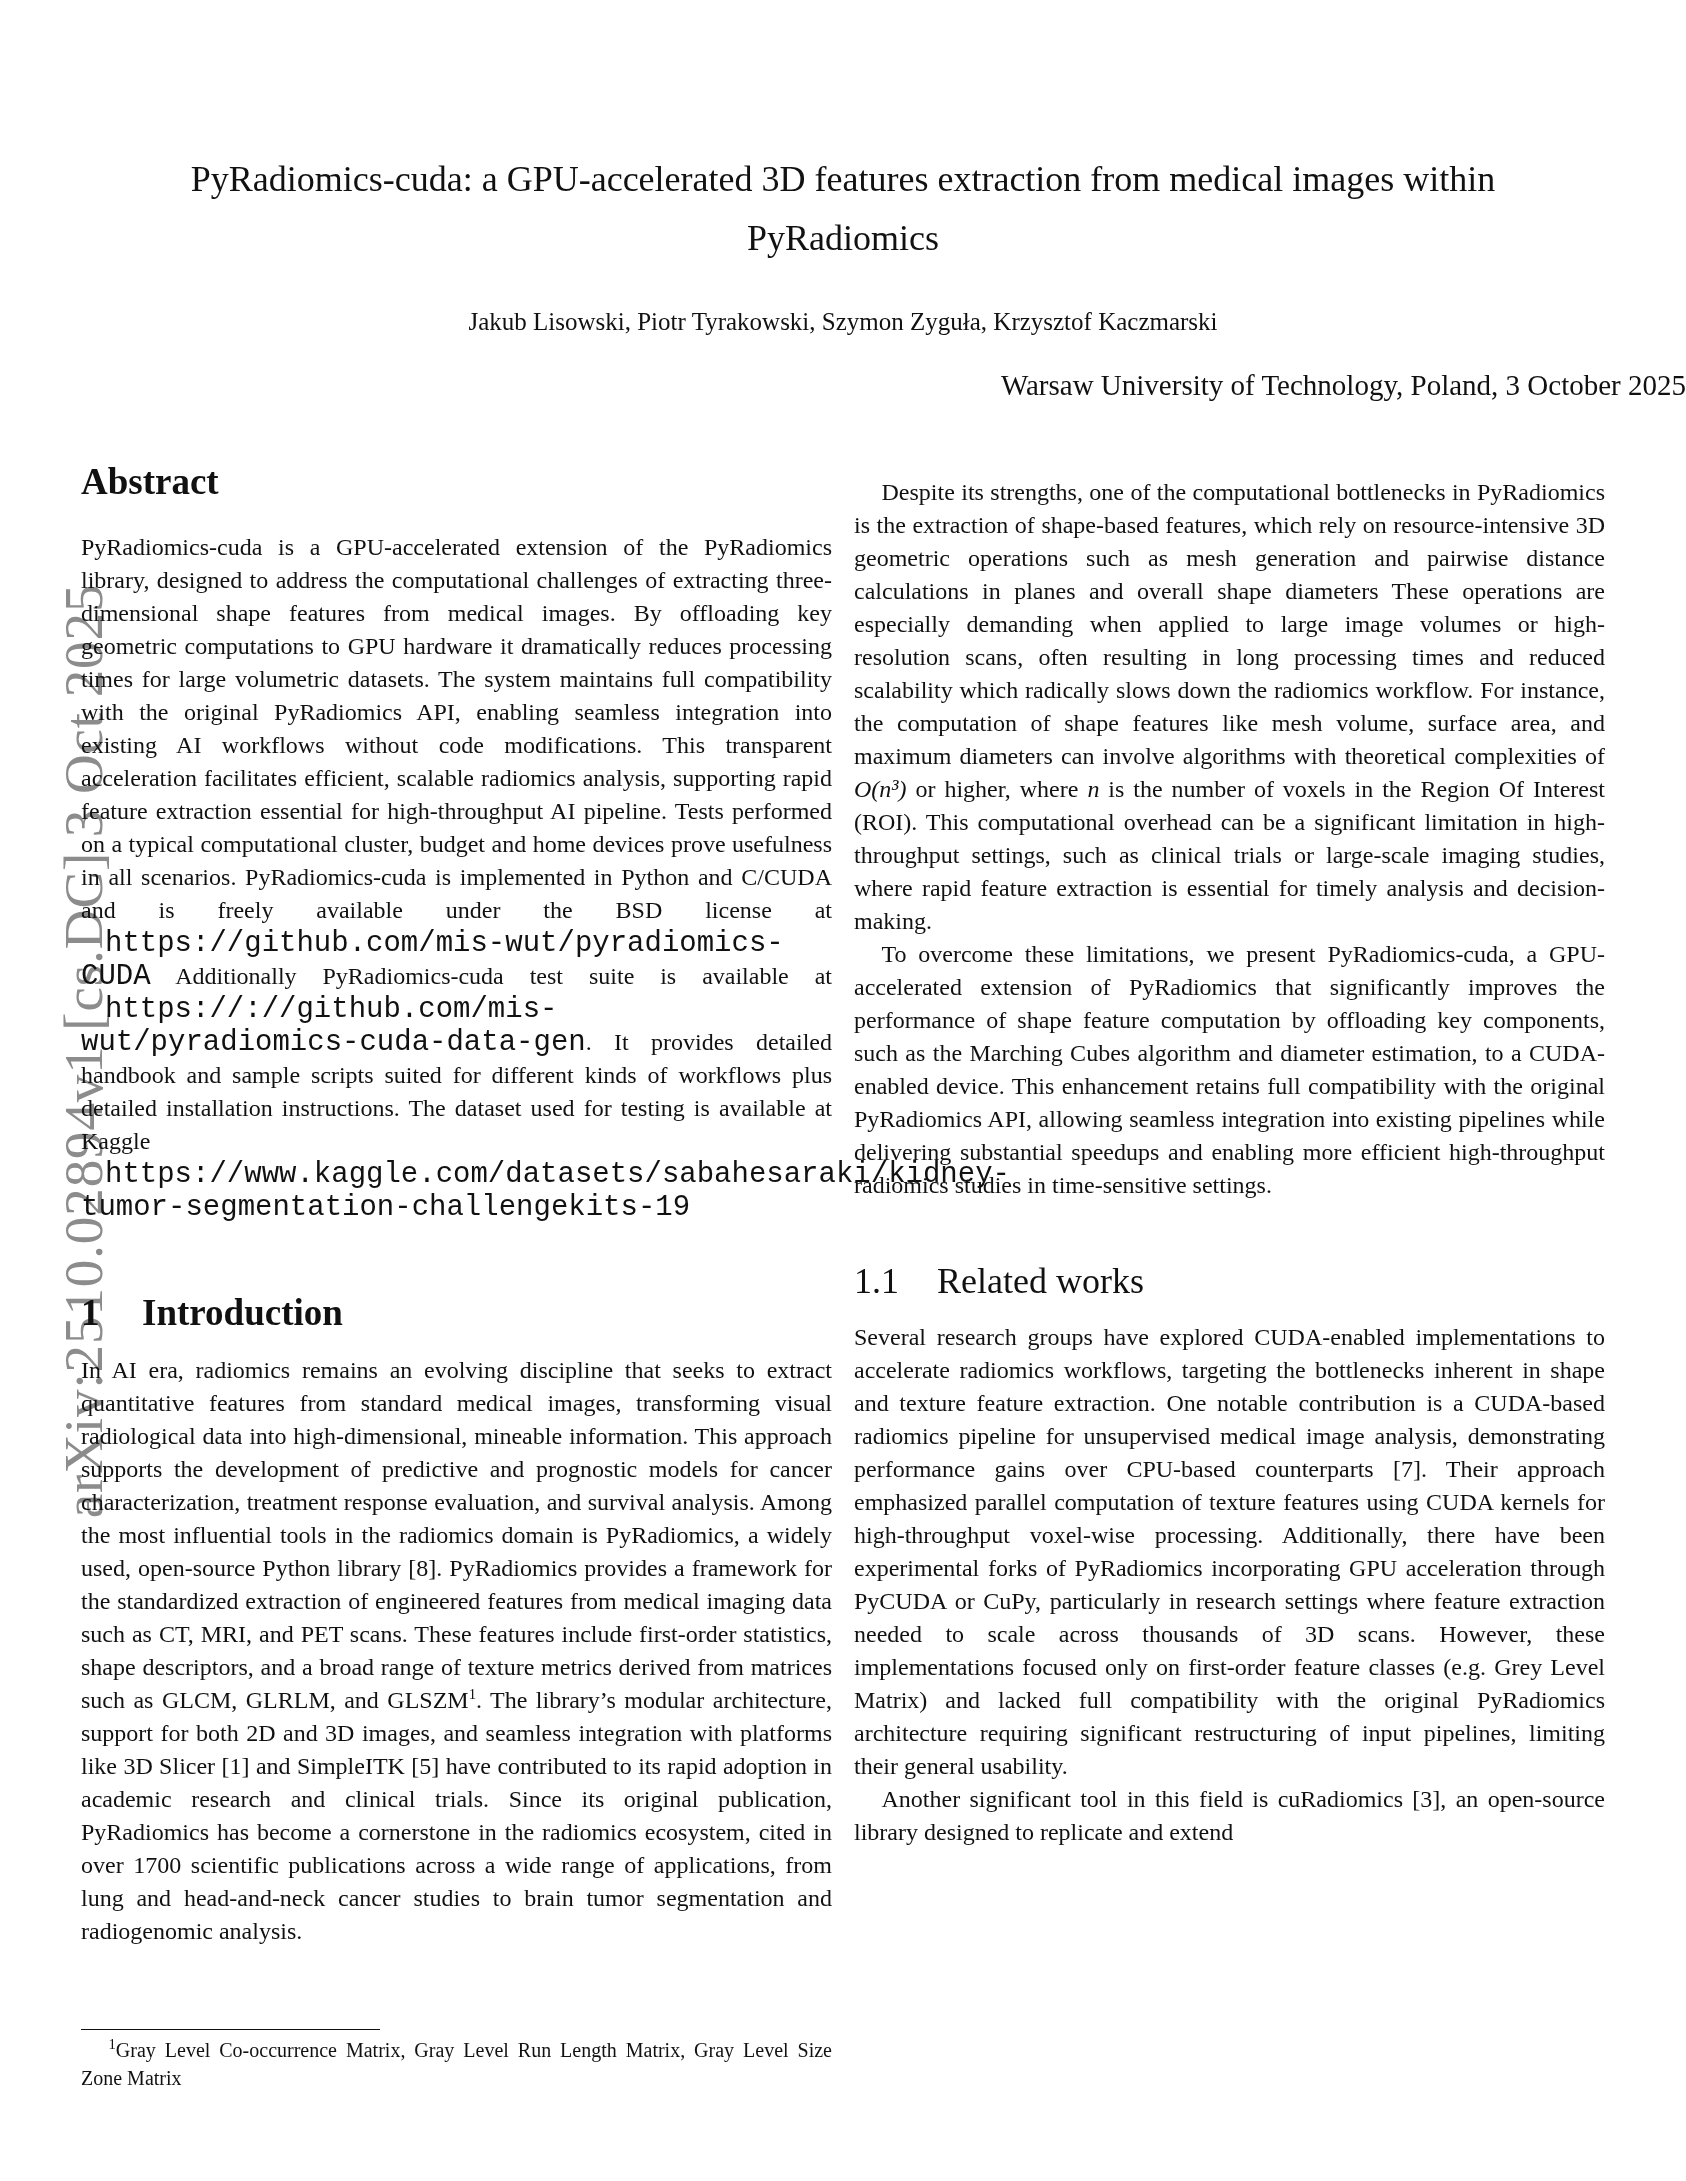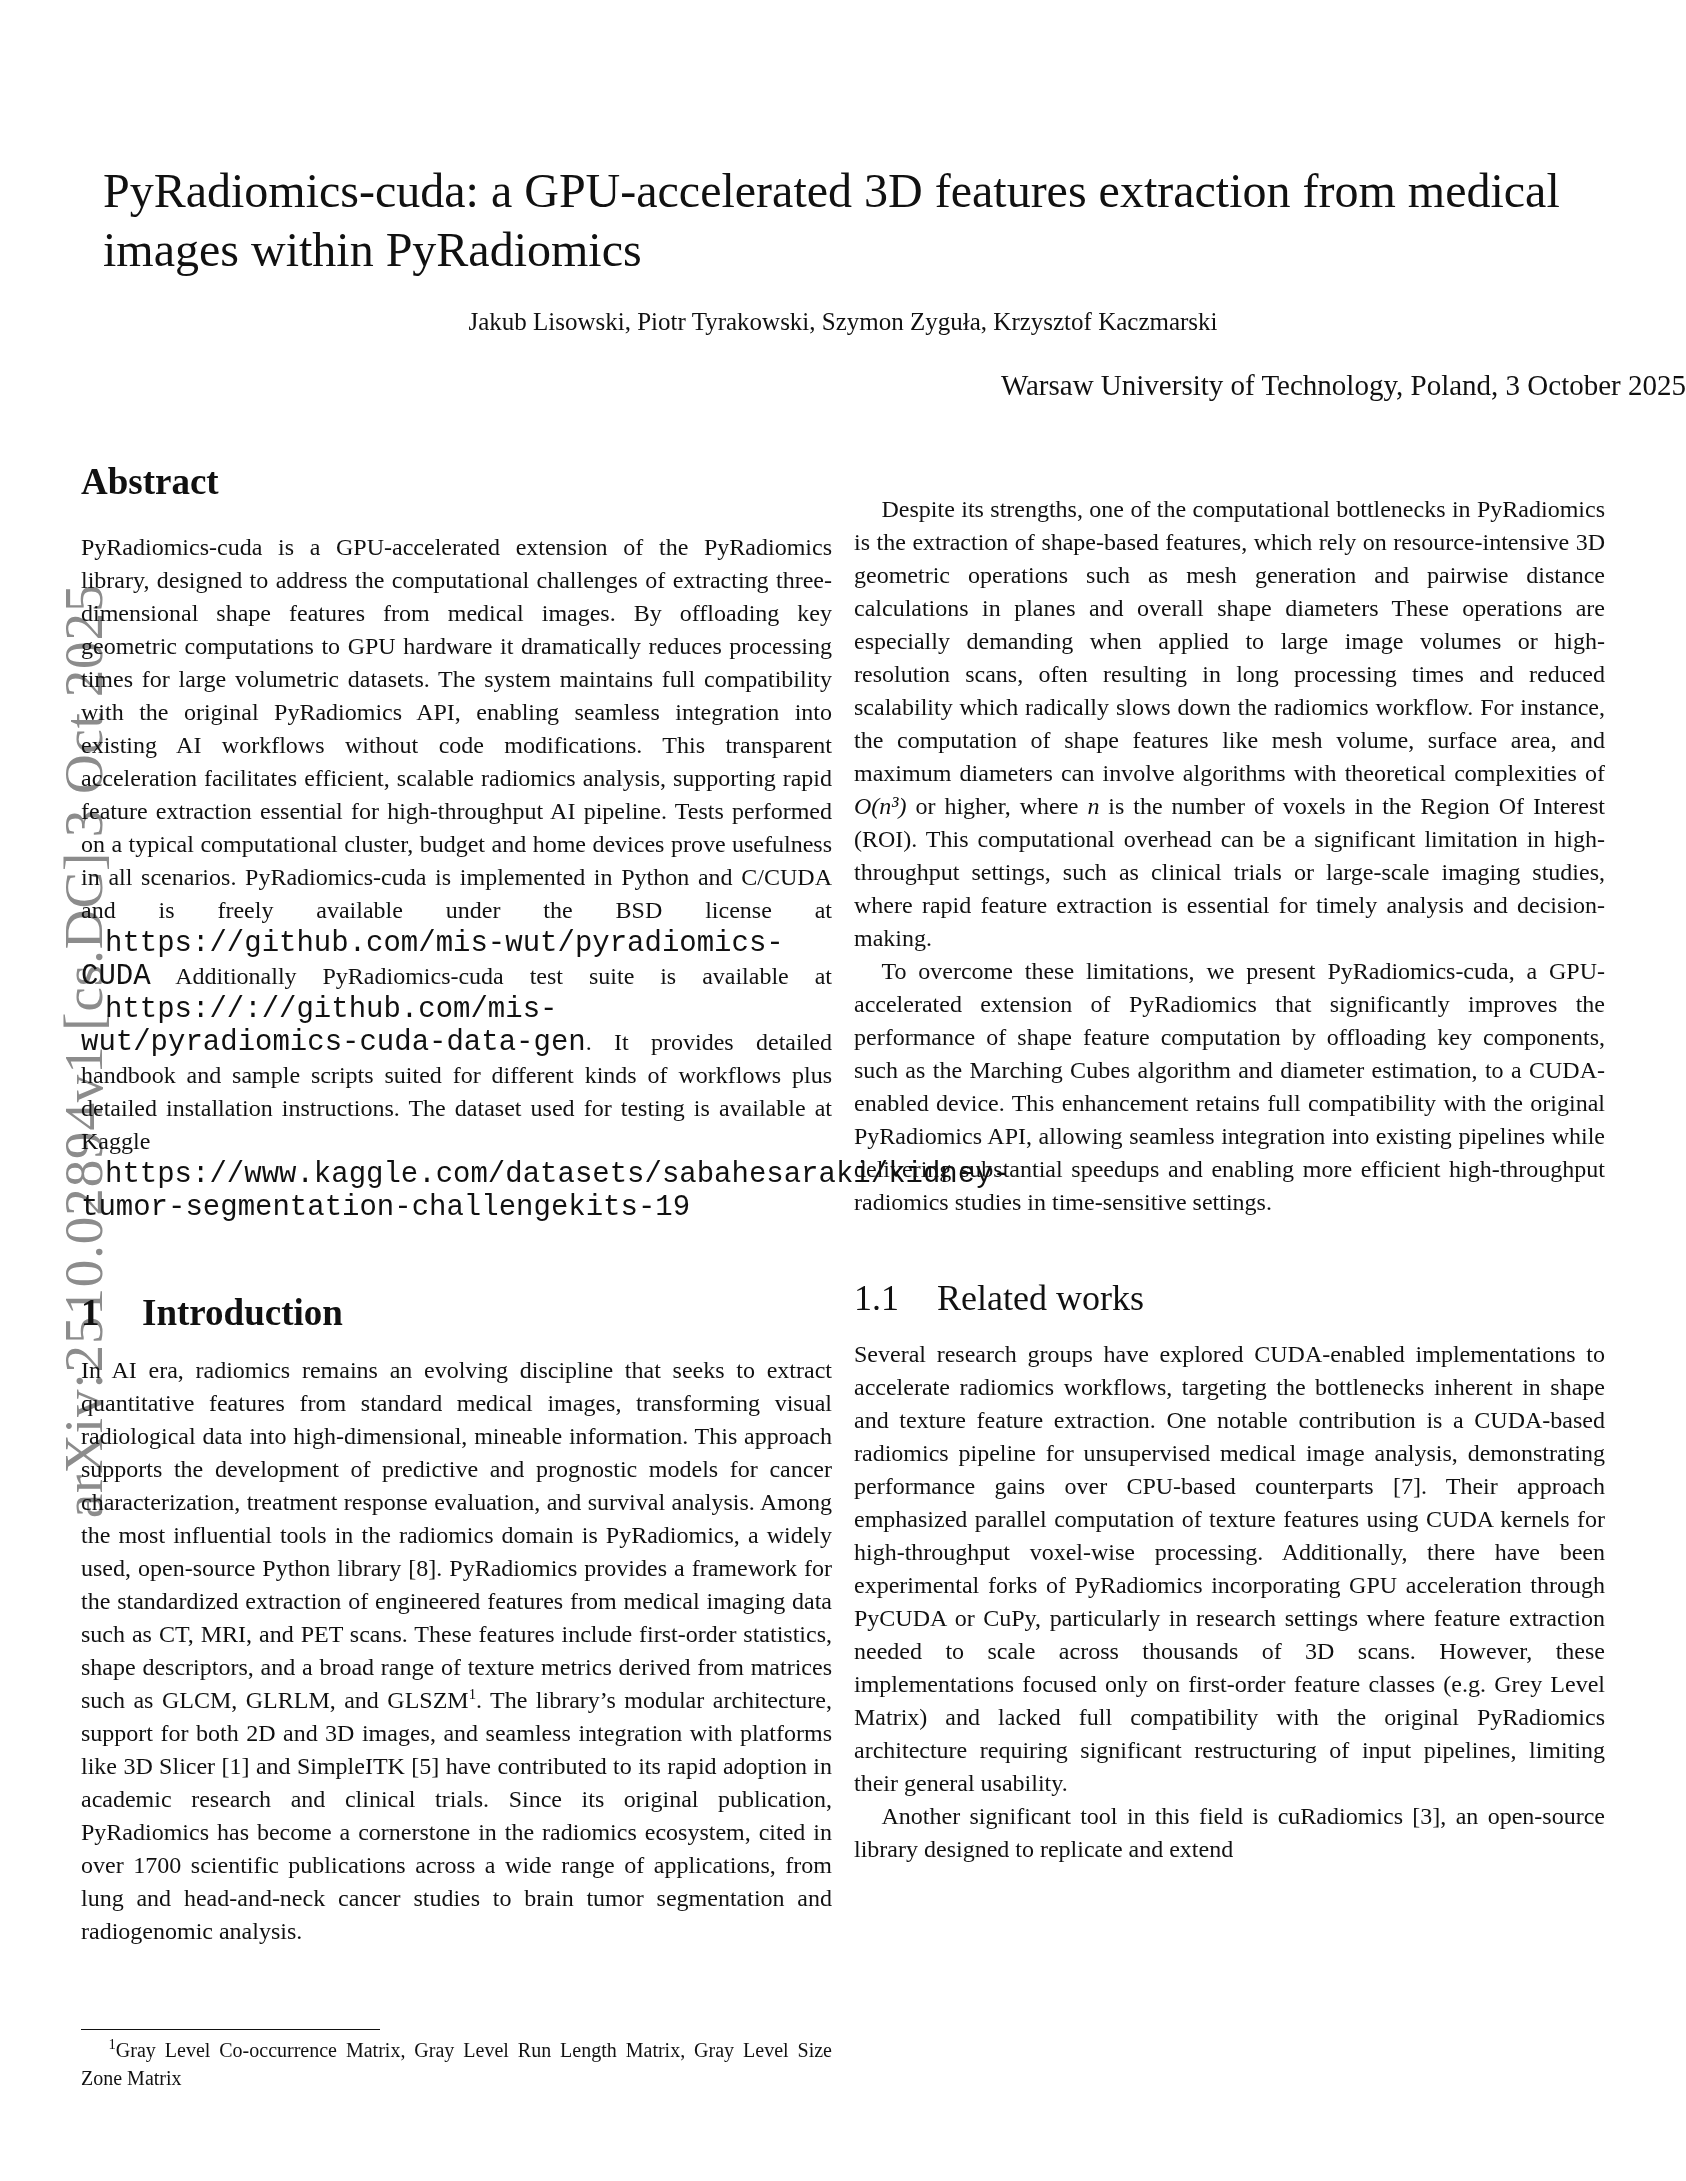--- a/index.html
+++ b/index.html
@@ -2,37 +2,37 @@
 <html style="font-size:14.7px"><head>
 <meta charset="utf-8">
 <style>
   html, body { margin: 0; padding: 0; background: #ffffff; }
   body {
     width: 1686px; height: 2182px; position: relative; overflow: hidden;
     font-family: "Liberation Serif", "DejaVu Serif", serif; color: #111;
   }
   .title {
     position: absolute; left: 92px; width: 1502px; top: 150px;
-    font-size: 48px; line-height: 59px; font-weight: normal;
-    margin: 11px;
+    text-align: center; font-size: 36px; line-height: 59px; font-weight: normal;
+    margin: 0;
   }
   .authors {
     position: absolute; left: 0; width: 1686px; top: 303px;
     text-align: center; font-size: 25px; line-height: 37px;
   }
   .affil {
     position: absolute; left: 0; width: 1686px; top: 367px;
     text-align: right; font-size: 29px; line-height: 37px;
   }
   .col {
     position: absolute; width: 751px; font-size: 24px; line-height: 33px;
     text-align: justify; hyphens: auto;
   }
   .col-left { left: 81px; top: 459px; }
-  .col-right { left: 854px; top: 476px; margin-top: 17px; }
+  .col-right { left: 854px; top: 476px; }
   .col p { margin: 0; }
   .col p.indent { text-indent: 27.5px; }
   h2.sec {
     font-size: 37px; font-weight: bold; margin: 0; line-height: 46px;
   }
   h3.subsec {
     font-size: 36px; font-weight: normal; margin: 0; line-height: 40px;
   }
   .num { display: inline-block; width: 61px; }
   .subnum { display: inline-block; width: 83px; }

